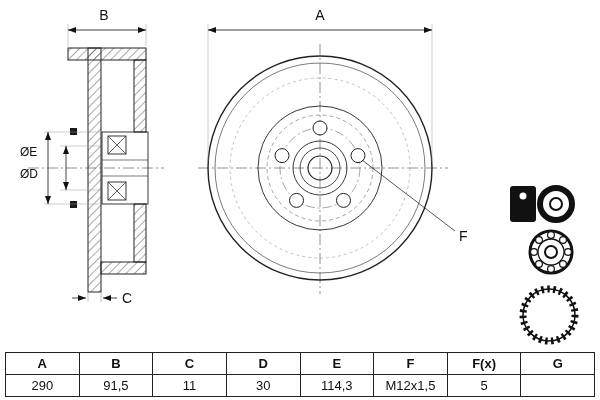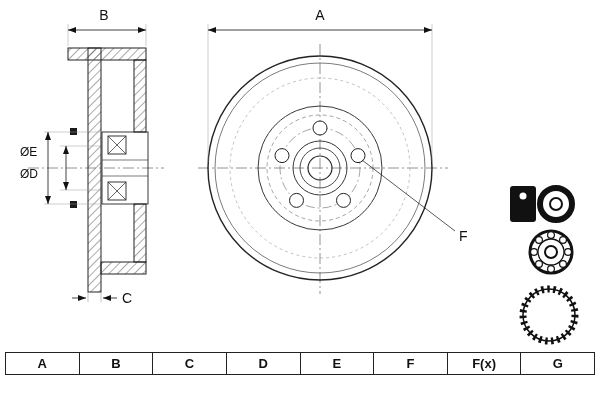--- a/index.html
+++ b/index.html
@@ -178,14 +178,24 @@
     <tr>
       <th>A</th>
       <th>B</th>
       <th>C</th>
       <th>D</th>
       <th>E</th>
       <th>F</th>
       <th>F(x)</th>
       <th>G</th>
     </tr>
+    <tr>
+      <td>290</td>
+      <td>91,5</td>
+      <td>11</td>
+      <td>30</td>
+      <td>114,3</td>
+      <td>M12x1,5</td>
+      <td>5</td>
+      <td></td>
+    </tr>
   </tbody>
 </table>
 
 </body></html>

